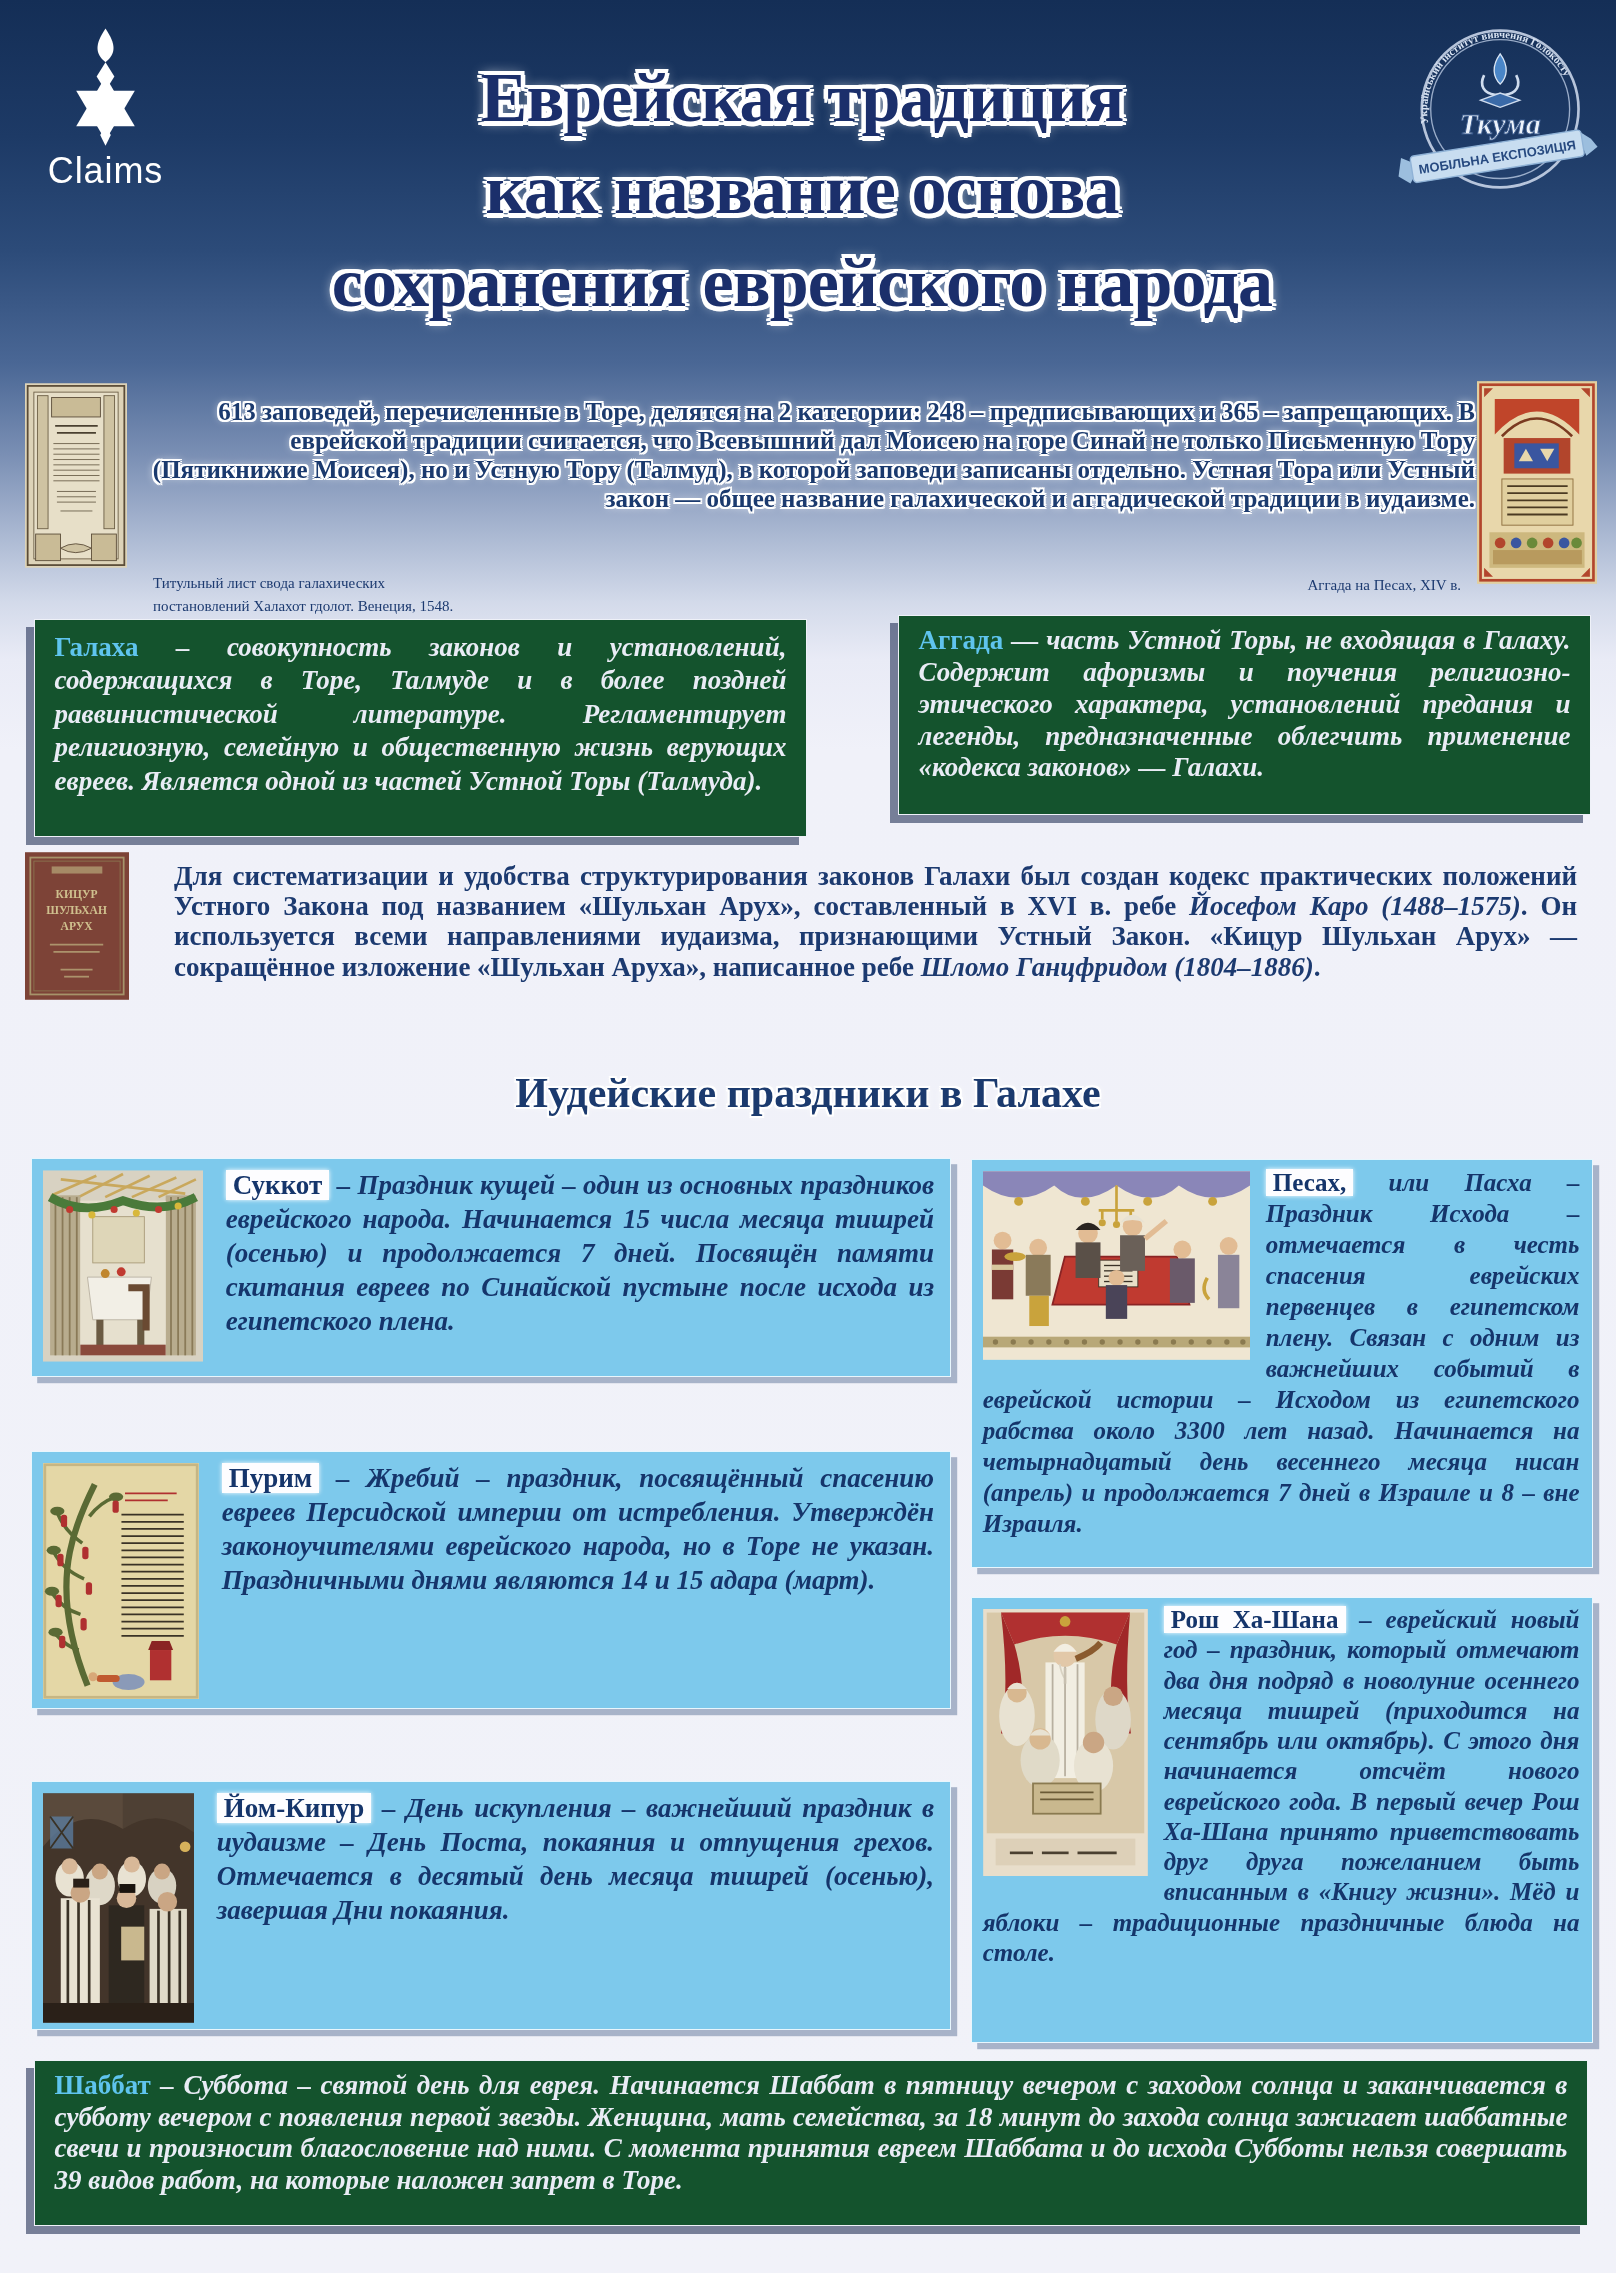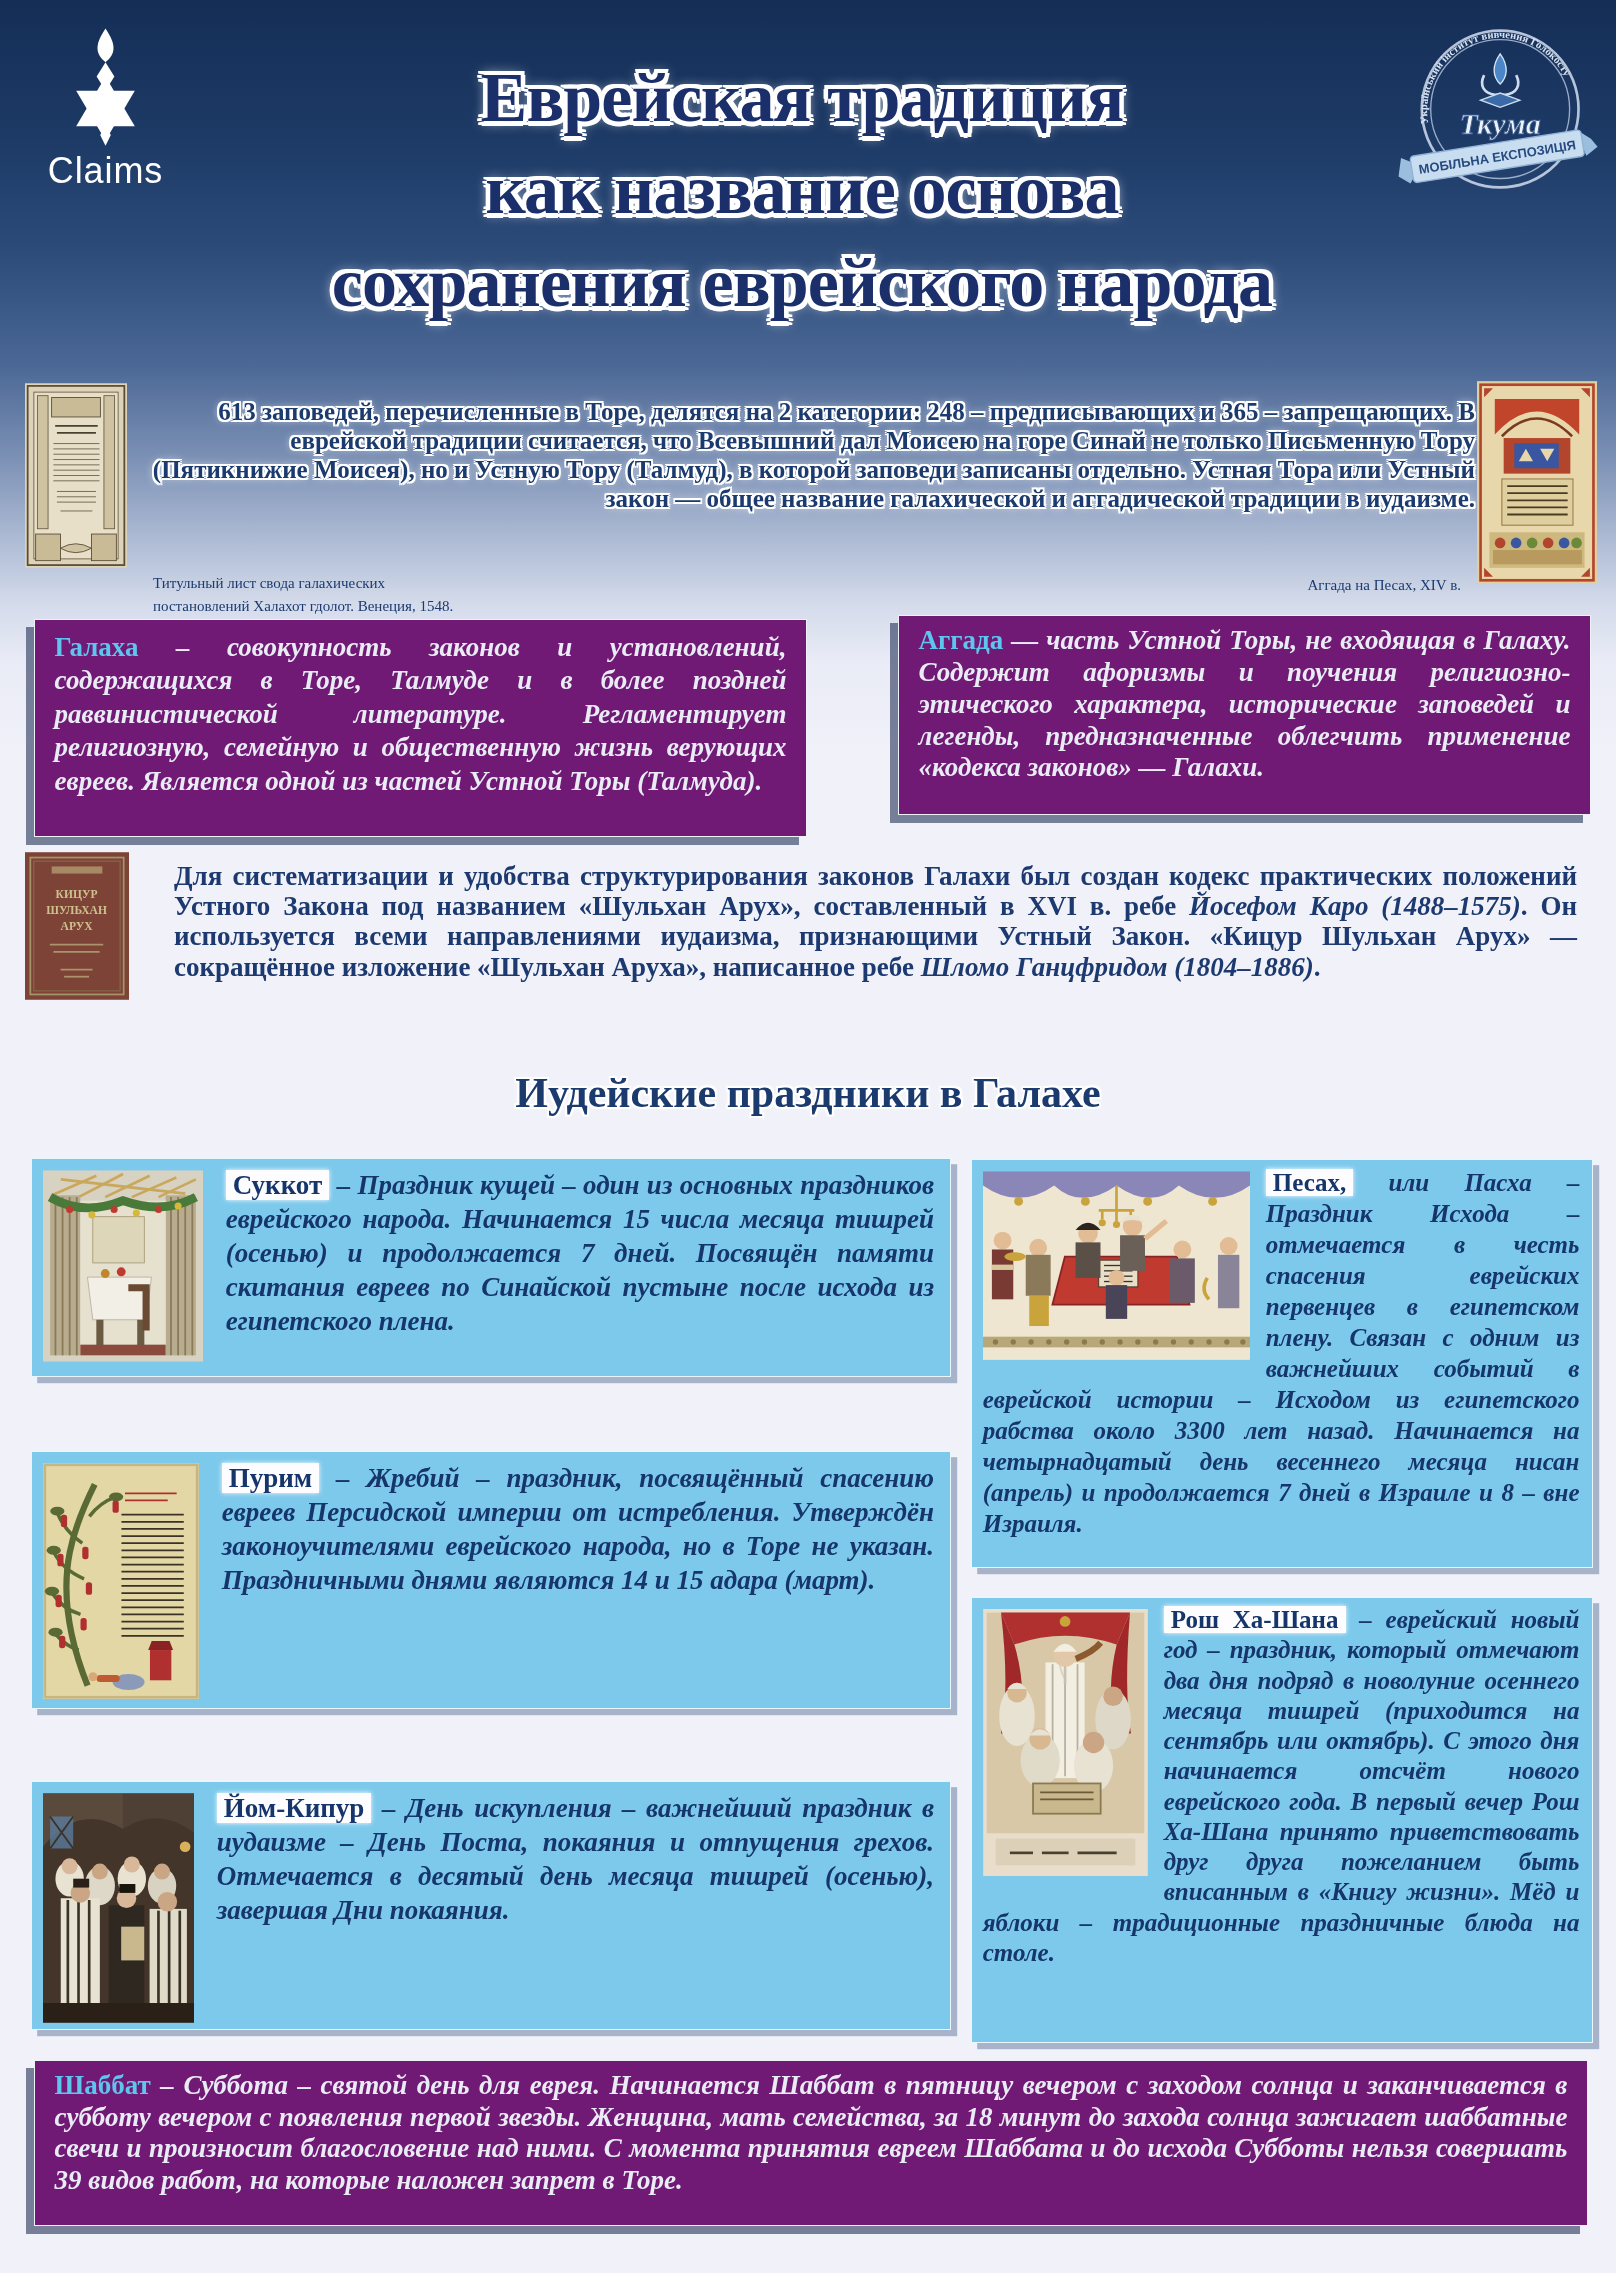--- a/index.html
+++ b/index.html
@@ -30,21 +30,21 @@
   .intro-img-left{left:25px;top:383px;width:102px;height:185px;}
   .intro-img-right{left:1477px;top:381px;width:120px;height:203px;}
   .intro-caption-left{left:153px;top:572px;width:321px;font-size:15px;color:#1c3a70;line-height:1.5;}
   .intro-caption-right{left:1274px;top:577px;width:187px;font-size:15px;color:#1c3a70;text-align:right;}
   .intro-text{
     left:138px;top:397px;width:1337px;text-align:right;
     font-size:25px;font-weight:bold;color:#1b3a6e;line-height:1.16;
   }
   
   .navy-box{
-    background:#701a75;border:1.8px solid #eef1f8;
+    background:#14532d;border:1.8px solid #eef1f8;
     box-shadow:-8px 8px 0 rgba(18,32,72,.55);
     color:#e9ecf5;font-weight:bold;font-style:italic;text-align:justify;font-family:Liberation Serif, serif;
   }
   .term{color:#5fc4ee;font-style:normal;font-weight:bold;}
   .halacha-box{left:34px;top:619px;width:773px;height:218px;padding:10.7px 19.6px 0 19.6px;box-sizing:border-box;font-size:27px;line-height:1.24;}
   .aggada-box{left:898px;top:615px;width:693px;height:200px;padding:9px 19.6px 0 19.6px;box-sizing:border-box;font-size:27px;line-height:1.18;}
   
   .kitzur-img{left:25px;top:852px;width:96px;height:148px;}
   .shulchan-text{
     left:174px;top:861px;width:1403px;
@@ -197,21 +197,21 @@
   </svg>
 </div>
 
 <div class="abs intro-caption-right">Аггада на Песах, XIV в.</div>
 
 <div class="abs navy-box halacha-box">
   <span class="term">Галаха</span><span> – совокупность законов и установлений, содержащихся в Торе, Талмуде и в более поздней раввинистической литературе. Регламентирует религиозную, семейную и общественную жизнь верующих евреев. Является одной из частей Устной Торы (Талмуда).</span>
 </div>
 
 <div class="abs navy-box aggada-box">
-  <span class="term">Аггада</span><span> — часть Устной Торы, не входящая в Галаху. Содержит афоризмы и поучения религиозно-этического характера, исторические заповедей и легенды, предназначенные облегчить применение «кодекса законов» — Галахи.</span>
+  <span class="term">Аггада</span><span> — часть Устной Торы, не входящая в Галаху. Содержит афоризмы и поучения религиозно-этического характера, установлений предания и легенды, предназначенные облегчить применение «кодекса законов» — Галахи.</span>
 </div>
 
 <div class="abs kitzur-img">
   <svg width="104" height="148" viewBox="0 0 117 166">
     <rect width="117" height="166" fill="#7d4337"></rect>
     <rect x="6" y="6" width="105" height="154" fill="none" stroke="#a6936a" stroke-width="2"></rect>
     <rect x="10" y="10" width="97" height="146" fill="none" stroke="#8a7550" stroke-width="1"></rect>
     <g fill="#cfc08e" font-family="Liberation Serif, serif" text-anchor="middle" font-weight="bold">
       <rect x="30" y="16" width="57" height="8" fill="#b8a87a" opacity="0.7"></rect>
       <text x="58" y="52" font-size="13">КИЦУР</text>

